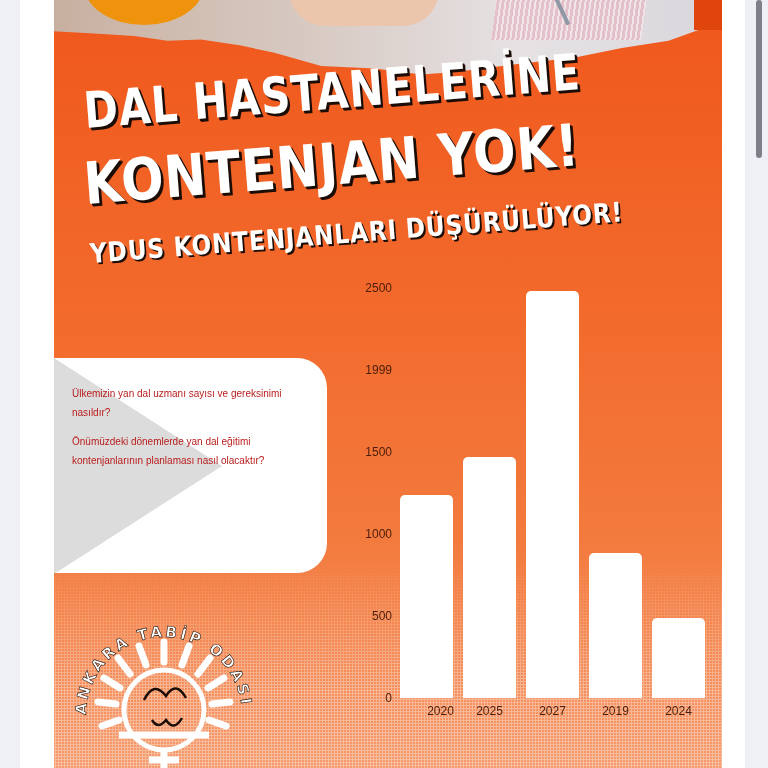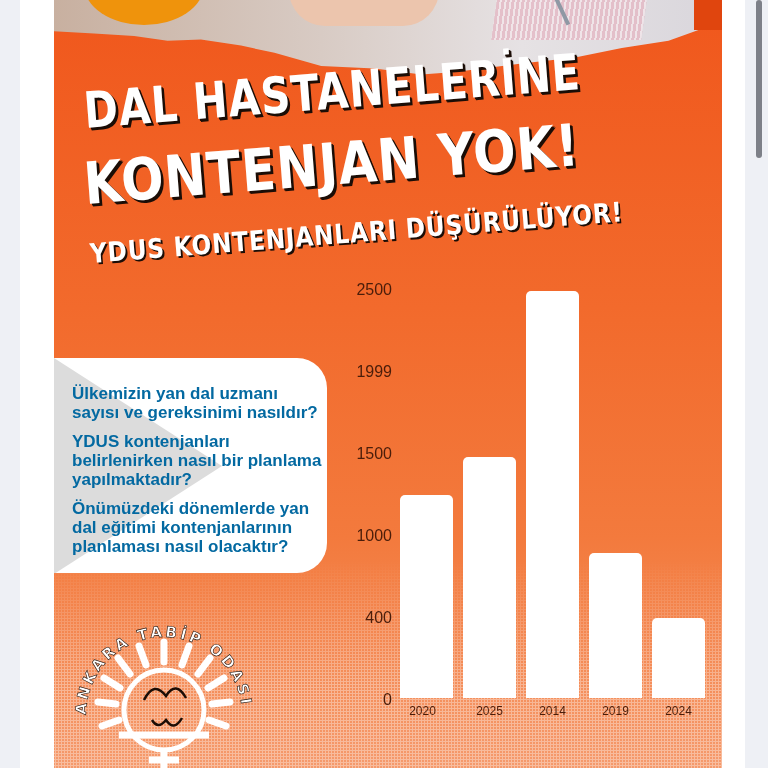--- a/index.html
+++ b/index.html
@@ -17,24 +17,24 @@
   .hand{position:absolute;left:235px;top:-10px;width:150px;height:36px;border-radius:0 0 60px 60px;background:#ecc5ad;}
   .sheet{position:absolute;left:440px;top:0;width:150px;height:40px;background:repeating-linear-gradient(90deg,#e4b8c4 0 3px,#f3e6ea 3px 5px);opacity:.8;transform:skewX(-8deg);}
   .pen{position:absolute;left:506px;top:-4px;width:4px;height:30px;background:#8f98a4;transform:rotate(-25deg);}
   .title{position:absolute;left:30px;width:640px;color:#fff;font-family:"DejaVu Sans",sans-serif;font-weight:bold;
     text-shadow:3px 3px 0 #1b0d06,2px 2px 0 #1b0d06;transform-origin:left center;letter-spacing:1px;white-space:nowrap;}
   .t1{top:82px;font-size:50px;transform:rotate(-4.5deg) scaleX(.82);}
   .t2{top:150px;font-size:58px;transform:rotate(-4.5deg) scaleX(.86);}
   .t3{top:238px;left:36px;font-size:27px;transform:rotate(-4.5deg) scaleX(.86);text-shadow:2px 2px 0 #1b0d06;}
   .qbox{position:absolute;left:0;top:358px;width:273px;height:215px;background:#fff;border-radius:0 30px 30px 0;overflow:hidden;}
   .qtri{position:absolute;left:0;top:0;width:0;height:0;border-top:108px solid transparent;border-bottom:108px solid transparent;border-left:168px solid #dcdcdc;}
-  .qtext{position:absolute;left:18px;top:26px;width:250px;color:#0369a1;font-size:17px;line-height:19px;font-weight:bold;}
+  .qtext{position:absolute;left:18px;top:26px;width:250px;color:#b91c1c;font-size:10px;line-height:19px;font-weight:normal;}
   .qtext p{margin:0 0 10px 0;}
   .chart{position:absolute;left:300px;top:280px;width:368px;height:440px;}
-  .ytick{position:absolute;right:330px;width:40px;text-align:right;font-size:16px;color:#4a1d0a;}
+  .ytick{position:absolute;right:330px;width:40px;text-align:right;font-size:12px;color:#4a1d0a;}
   .bar{position:absolute;width:53px;background:#fff;border-radius:5px 5px 0 0;}
   .xtick{position:absolute;width:53px;text-align:center;font-size:12px;color:#4a1d0a;}
   .halftone{position:absolute;left:0;top:560px;width:668px;height:208px;
     background-image:radial-gradient(circle,rgba(255,255,255,.35) 1px,transparent 1.3px);background-size:3px 3px;
     -webkit-mask-image:linear-gradient(180deg,transparent,#000 60%);mask-image:linear-gradient(180deg,transparent,#000 60%);}
   .logo{position:absolute;left:10px;top:600px;width:200px;height:168px;}
 </style>
 </head>
 <body>
 
@@ -52,45 +52,44 @@
   <div class="photo-dark"></div>
 
   <div class="title t1">DAL HASTANELERİNE</div>
   <div class="title t2">KONTENJAN YOK!</div>
   <div class="title t3">YDUS KONTENJANLARI DÜŞÜRÜLÜYOR!</div>
 
   <div class="qbox">
     <div class="qtri"></div>
     <div class="qtext">
       <p>Ülkemizin yan dal uzmanı sayısı ve gereksinimi nasıldır?</p>
-      <p>YDUS kontenjanları belirlenirken nasıl bir planlama yapılmaktadır?</p>
       <p>Önümüzdeki dönemlerde yan dal eğitimi kontenjanlarının planlaması nasıl olacaktır?</p>
     </div>
   </div>
 
   <div class="halftone"></div>
 
   <div class="chart">
 
     <div class="ytick" style="top:1px">2500</div>
     <div class="ytick" style="top:83px">1999</div>
     <div class="ytick" style="top:165px">1500</div>
     <div class="ytick" style="top:247px">1000</div>
-    <div class="ytick" style="top:329px">400</div>
+    <div class="ytick" style="top:329px">500</div>
     <div class="ytick" style="top:411px">0</div>
 
     <div class="bar" style="left:46px;top:215px;height:203px"></div>
     <div class="bar" style="left:109px;top:177px;height:241px"></div>
     <div class="bar" style="left:172px;top:11px;height:407px"></div>
     <div class="bar" style="left:235px;top:273px;height:145px"></div>
     <div class="bar" style="left:298px;top:338px;height:80px"></div>
 
-    <div class="xtick" style="left:42px;top:424px">2020</div>
+    <div class="xtick" style="left:60px;top:424px">2020</div>
     <div class="xtick" style="left:109px;top:424px">2025</div>
-    <div class="xtick" style="left:172px;top:424px">2014</div>
+    <div class="xtick" style="left:172px;top:424px">2027</div>
     <div class="xtick" style="left:235px;top:424px">2019</div>
     <div class="xtick" style="left:298px;top:424px">2024</div>
   </div>
 
   <svg class="logo" viewBox="0 0 200 168">
     <defs>
       <path id="arc" d="M22,115 A78,78 0 0 1 178,115"></path>
     </defs>
     <text font-family="DejaVu Sans, sans-serif" font-weight="bold" font-size="15" fill="#fff" stroke="#1b0d06" stroke-width="0.6" letter-spacing="3">
       <textPath href="#arc">ANKARA TABİP ODASI</textPath>

